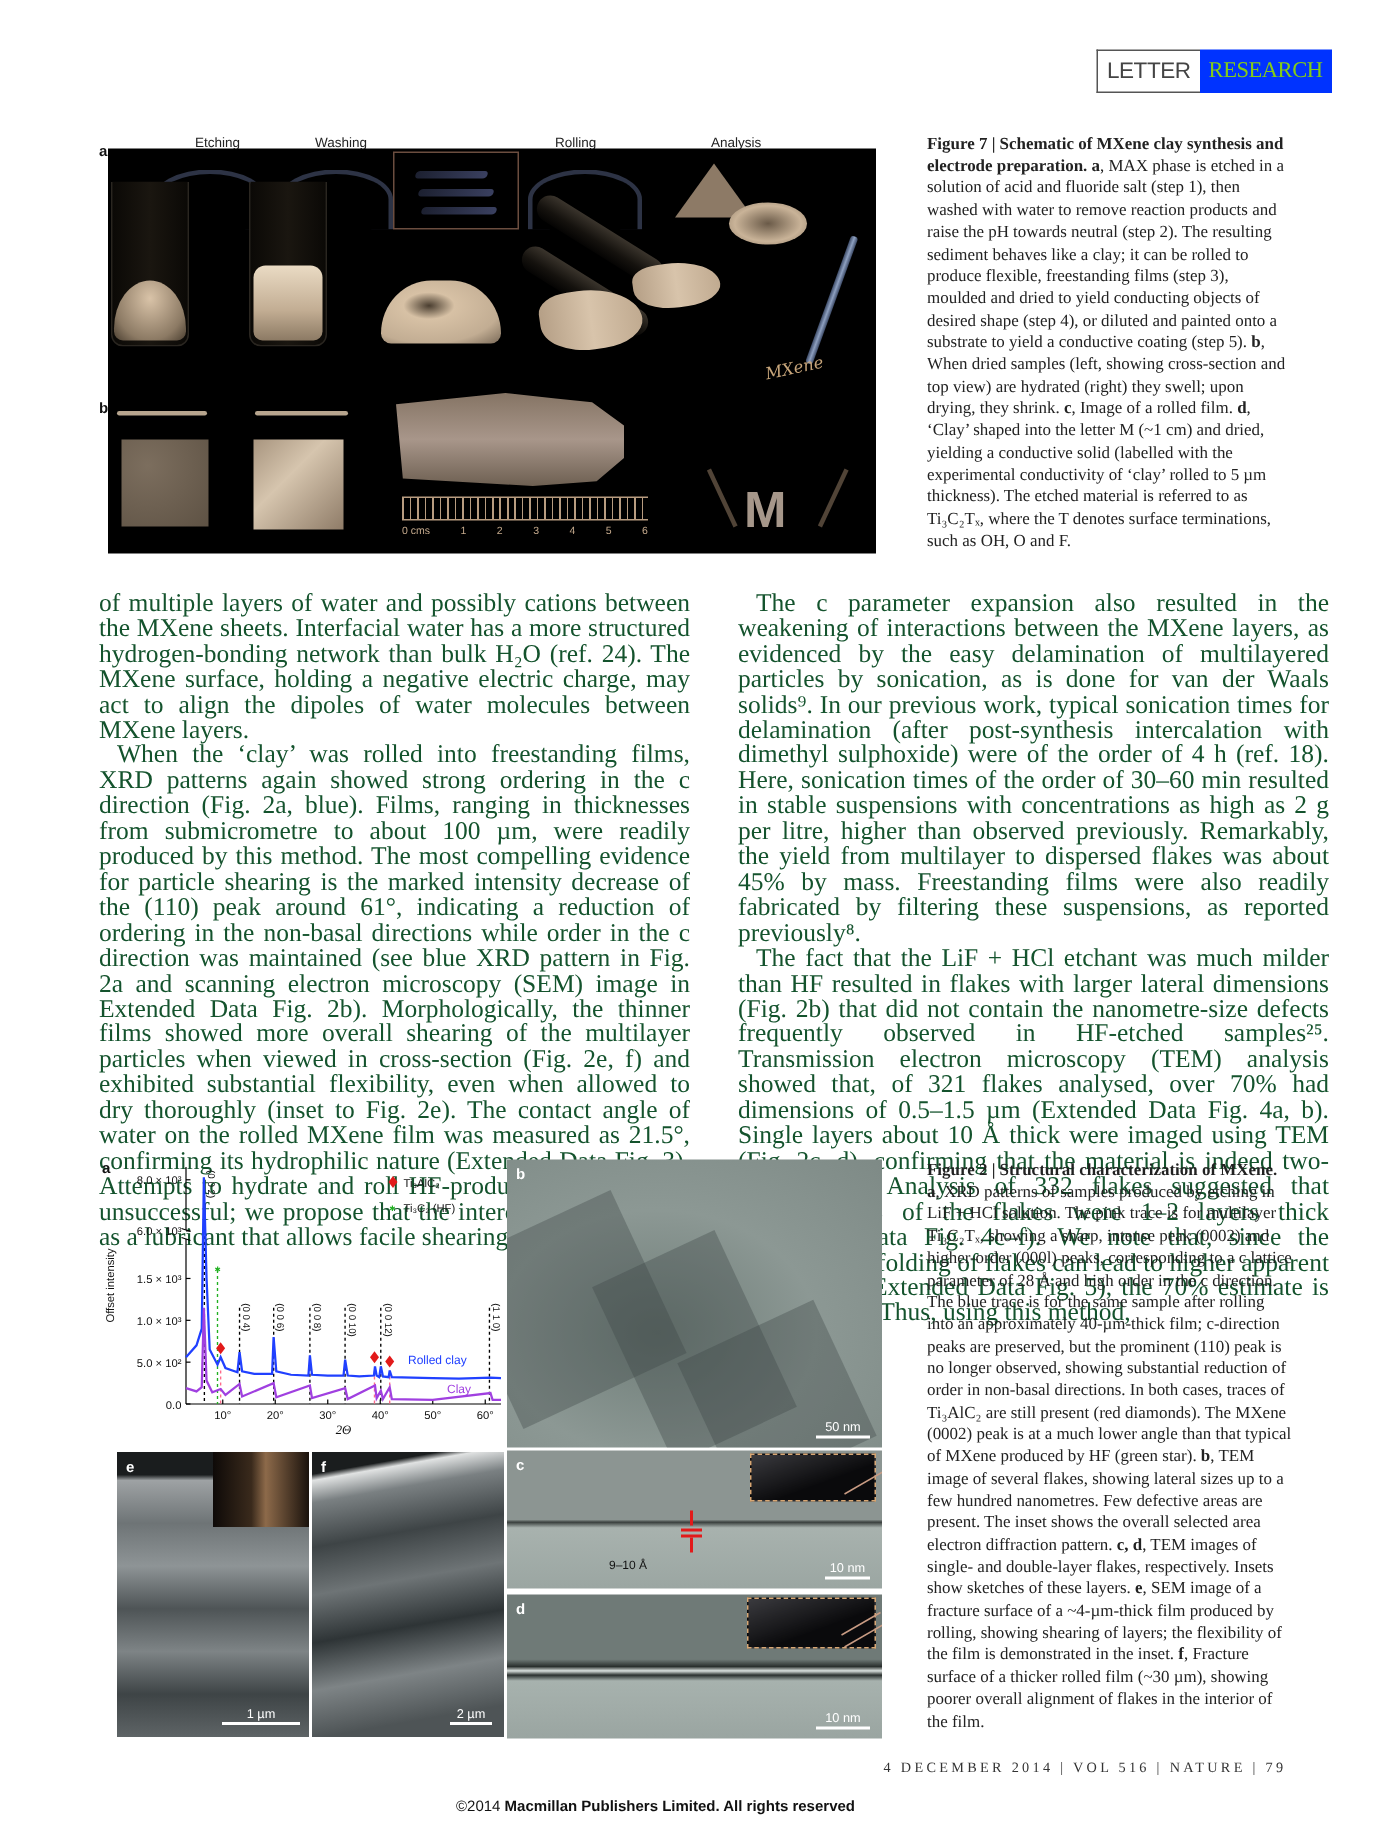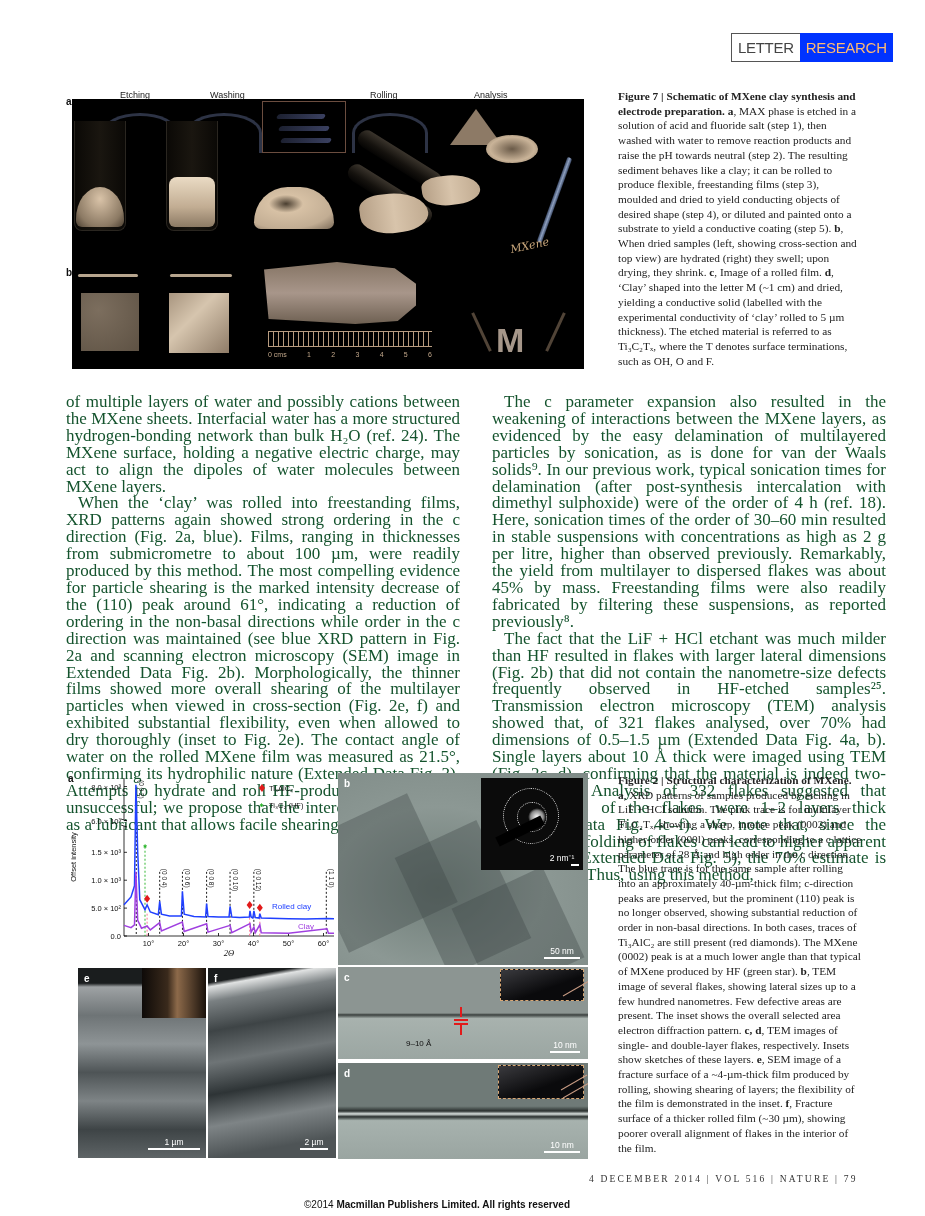--- a/index.html
+++ b/index.html
@@ -2,21 +2,21 @@
 <html><head>
 <meta charset="utf-8">
 <style>
   * { box-sizing: border-box; margin: 0; padding: 0; }
   html, body { width: 925px; height: 1216px; background: #fff; overflow: hidden; }
   body { position: relative; font-family: "Liberation Serif", "DejaVu Serif", serif; color: #222; }
 
   
   .hdr { position: absolute; top: 33px; left: 731px; height: 29px; display: flex; }
   .hdr .letter { border: 1px solid #555; border-right: none; padding: 0 6px; font-family: "Liberation Sans", sans-serif; font-size: 15px; line-height: 27px; color: #444; letter-spacing: -0.3px; font-stretch: condensed; }
-  .hdr .research { background: #0033ff; color: #fdba74; padding: 0 6px; font-family: Liberation Sans, sans-serif; font-size: 15px; line-height: 29px; letter-spacing: -0.3px; }
+  .hdr .research { background: #0033ff; color: #84cc16; padding: 0 6px; font-family: Liberation Serif, serif; font-size: 15px; line-height: 29px; letter-spacing: -0.3px; }
 
   
   .fig1 { position: absolute; left: 72px; top: 99px; width: 512px; height: 270px; background: #000; overflow: hidden; }
   .fig1-labels { position: absolute; top: 90px; left: 60px; width: 540px; height: 12px; font-family: "Liberation Sans", sans-serif; font-size: 9px; color: #222; }
   .fig1-labels span { position: absolute; top: 0; }
   .panel-letter { position: absolute; font-family: "Liberation Sans", sans-serif; font-weight: bold; font-size: 10px; color: #111; }
 
   .vial { position: absolute; border: 1px solid #2a2620; border-top: none; border-radius: 0 0 8px 8px; background: linear-gradient(90deg,#0b0906,#1a1610,#0b0906); }
   .dome { position: absolute; border-radius: 50% 50% 6px 6px / 80% 80% 6px 6px; background: radial-gradient(ellipse at 50% 30%, #d9c3a8, #8c7a64 70%, #4a3e30); }
   .cake { position: absolute; border-radius: 8px 8px 6px 6px; background: linear-gradient(180deg,#eadbc4,#c2ad93 60%,#8c7a64); }
@@ -84,21 +84,21 @@
 </style>
 </head>
 <body>
 
 <div class="hdr">
   <div class="letter">LETTER</div>
   <div class="research">RESEARCH</div>
 </div>
 
 <div class="fig1-labels">
-  <span style="left:60px">Etching</span>
+  <span style="left:70px">Etching</span>
   <span style="left:150px">Washing</span>
   <span style="left:310px">Rolling</span>
   <span style="left:414px">Analysis</span>
 </div>
 <div class="panel-letter" style="left:66px;top:96px">a</div>
 <div class="panel-letter" style="left:66px;top:267px">b</div>
 
 <div class="fig1">
 
   <div class="arc" style="left:30px;top:14px;width:76px;height:40px"></div>
@@ -230,30 +230,20 @@
       <text x="206" y="137.22105263157894" font-family="Liberation Sans, sans-serif" font-size="8" fill="#2040ff">Rolled clay</text>
       <text x="232" y="156.74736842105264" font-family="Liberation Sans, sans-serif" font-size="8" fill="#a040e0">Clay</text>
     </svg>
 </div>
 
 <div class="fig2-img tem" style="left:338px;top:773px;width:250px;height:192px">
   <div class="flake" style="left:-20px;top:40px;width:120px;height:120px"></div>
   <div class="flake" style="left:80px;top:60px;width:90px;height:130px"></div>
   <div class="flake" style="left:130px;top:110px;width:100px;height:100px"></div>
   <div class="img-letter">b</div>
-  <div class="saed">
-    <div class="ring" style="left:22px;top:10px;width:56px;height:56px"></div>
-    <div class="ring" style="left:36px;top:24px;width:30px;height:30px"></div>
-    <div class="glow"></div>
-    <div class="beam"></div>
-    <div class="scale" style="right:4px;bottom:4px;width:34px">
-      <span>2 nm⁻¹</span>
-      <div class="bar" style="width:8px;margin-left:auto"></div>
-    </div>
-  </div>
   <div class="scale" style="right:8px;bottom:6px;width:36px">
     <span>50 nm</span>
     <div class="bar"></div>
   </div>
 </div>
 
 <div class="fig2-img tem-c" style="left:338px;top:967px;width:250px;height:92px">
   <div class="img-letter">c</div>
   <div class="inset-dash" style="right:4px;top:2px;width:84px;height:32px">
     <div class="ln" style="left:60px;top:18px;width:30px"></div>

